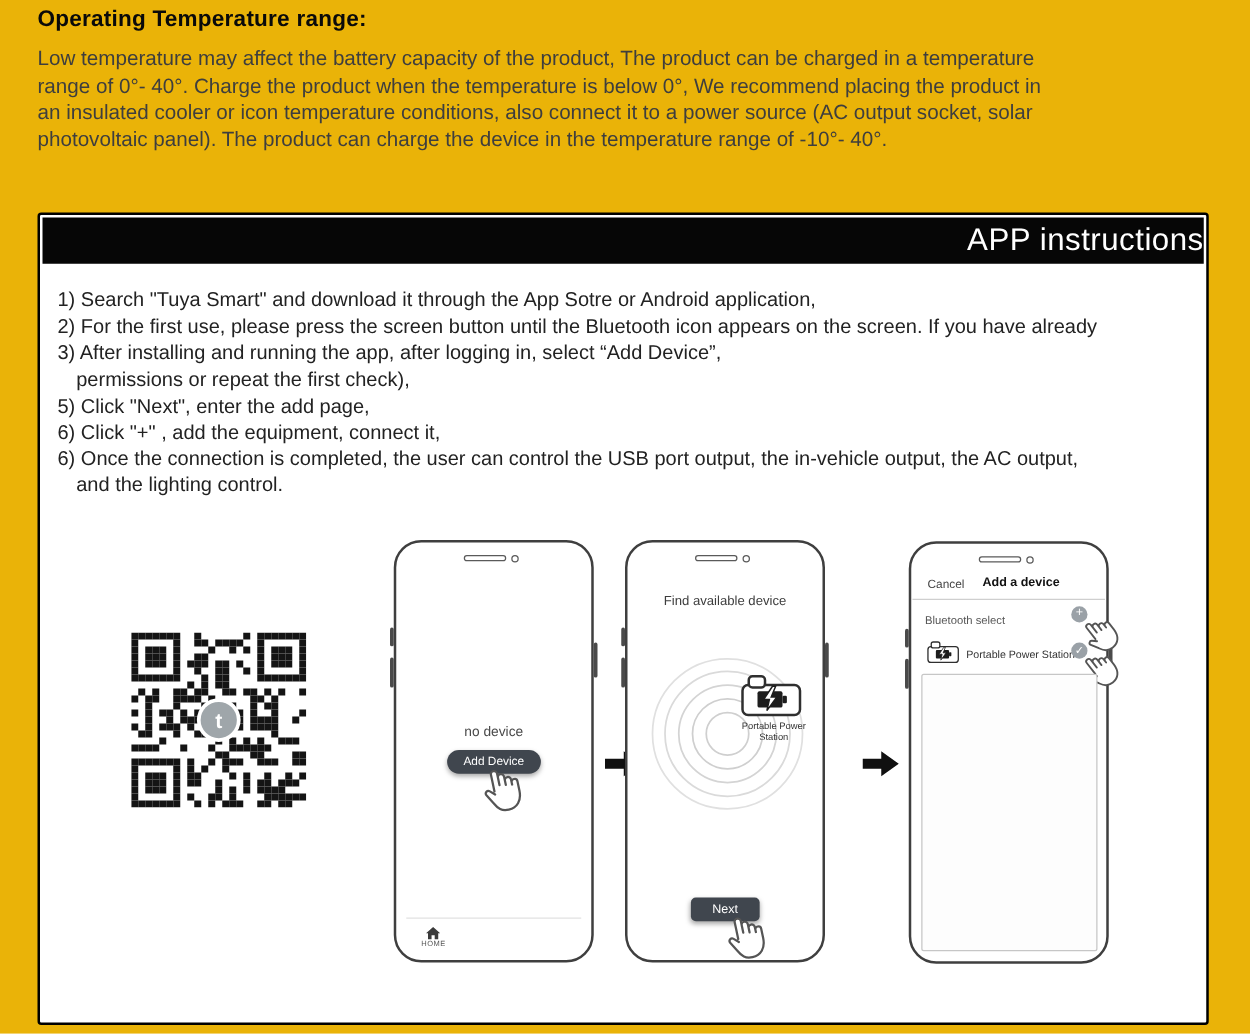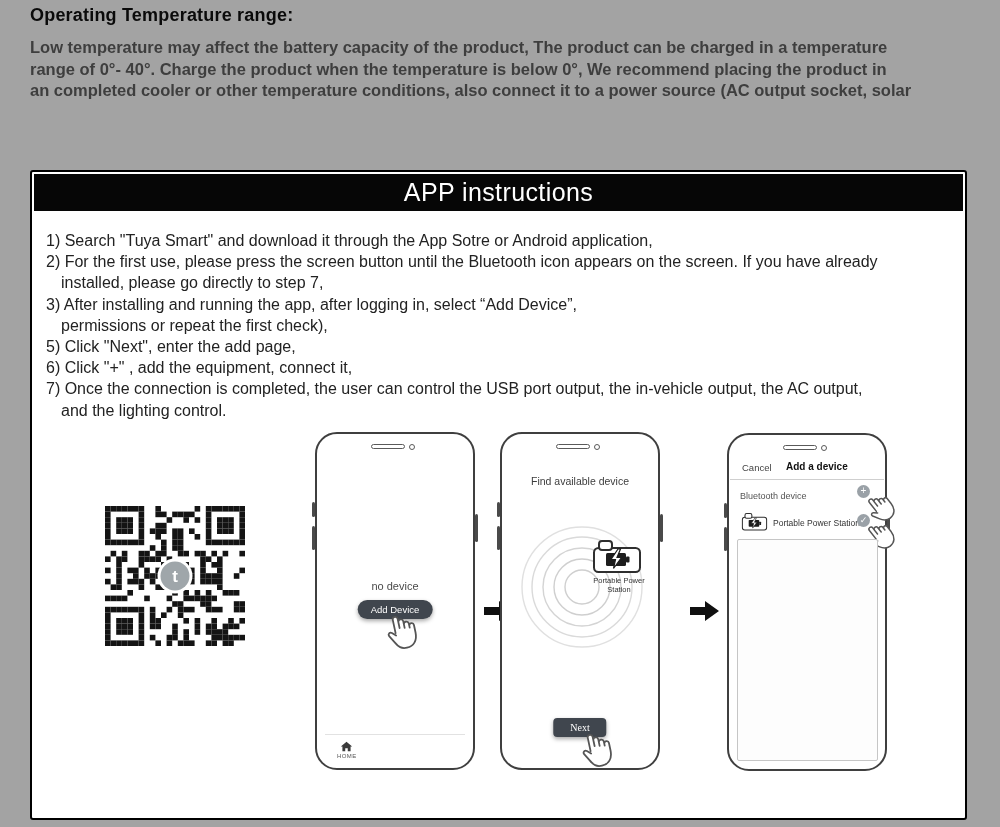--- a/index.html
+++ b/index.html
@@ -1,31 +1,31 @@
 <!DOCTYPE html>
 <html><head>
 <meta charset="utf-8">
 <style>
   * { margin:0; padding:0; box-sizing:border-box; }
   body { background:#fff; }
   .canvas {
-    position:relative; width:1000px; height:827px; background:#a3a3a3;
+    position:relative; width:1000px; height:827px; background:#eab308;
     font-family:"Liberation Sans", sans-serif; overflow:hidden;
   }
 
   
   .temp-section { position:absolute; left:30px; top:5px; width:945px; }
   .temp-heading { font-size:18px; font-weight:700; color:#0a0a0a; margin-bottom:11px; letter-spacing:.2px; }
-  .body-line { font-size:16.5px; color:#3e3e3e; line-height:21.6px; white-space:nowrap;font-weight:bold; }
+  .body-line { font-size:16.5px; color:#3e3e3e; line-height:21.6px; white-space:nowrap; }
 
   
   .app-box { position:absolute; left:30px; top:170px; width:937px; height:650px;
              border:2px solid #000; border-radius:3px; background:#fff; }
   .app-title-bar { position:absolute; left:2px; right:2px; top:2px; height:37px;
-             background:#060606; color:#fff; text-align:center;
+             background:#060606; color:#fff; text-align:right;
              font-size:25px; line-height:36px; font-weight:400; letter-spacing:.4px; }
   .steps { position:absolute; left:14px; top:58px; width:910px; }
   .sline { font-size:16px; color:#222; line-height:21.2px; white-space:nowrap; }
   .sline.ind { padding-left:15px; }
 
   
   .qr-wrap { position:absolute; left:105px; top:506px; width:140px; height:140px; }
 
   
   .phone { position:absolute; width:160px; height:338px; border:2px solid #3f3f3f;
@@ -53,21 +53,21 @@
   .home-label { font-size:6px; color:#555; letter-spacing:.4px; }
 
   
   .find-label { position:absolute; top:41px; left:0; right:0; text-align:center; font-size:10.5px; color:#3d3d3d; }
   .rings { position:absolute; left:15px; top:88px; }
   .station-lg { position:absolute; left:90px; top:104px; width:50px; height:36px; }
   .station-label { position:absolute; left:84px; top:142px; width:66px; text-align:center;
                    font-size:7.5px; line-height:9px; color:#333; }
   .next-btn { position:absolute; top:284px; left:50%; transform:translateX(-50%); white-space:nowrap;
               background:#40464e; color:#fff; font-size:10px; padding:4px 17px; border-radius:4px;
-              box-shadow:0 2px 4px rgba(0,0,0,.35); border:none; cursor:pointer; font-family:Liberation Serif, serif; }
+              box-shadow:0 2px 4px rgba(0,0,0,.35); border:none; cursor:pointer; font-family:Liberation Sans, sans-serif; }
 
   
   .cancel { position:absolute; left:13px; top:27px; font-size:9.5px; color:#444; cursor:pointer; }
   .p3-title { position:absolute; left:57px; top:26px; font-size:10px; color:#111; font-weight:700; }
   .p3-div { position:absolute; left:1px; right:1px; top:44px; border-top:1px solid #cfcfcf; }
   .bt-row { position:absolute; left:11px; top:56px; font-size:9px; color:#555; }
   .badge { position:absolute; width:13px; height:13px; border-radius:50%; background:#9aa1a7;
            color:#fff; text-align:center; cursor:pointer; }
   .plus-badge  { right:15px; top:50px; font-size:10px; line-height:12px; }
   .check-badge { right:15px; top:79px; font-size:9px;  line-height:13px; }
@@ -105,34 +105,34 @@
     </symbol>
   </defs>
 </svg>
 
 <div class="canvas">
 
   <div class="temp-section">
     <div class="temp-heading">Operating Temperature range:</div>
     <div class="body-line">Low temperature may affect the battery capacity of the product, The product can be charged in a temperature</div>
     <div class="body-line">range of 0°- 40°. Charge the product when the temperature is below 0°, We recommend placing the product in</div>
-    <div class="body-line">an completed cooler or other temperature conditions, also connect it to a power source (AC output socket, solar</div>
+    <div class="body-line">an insulated cooler or icon temperature conditions, also connect it to a power source (AC output socket, solar</div>
+    <div class="body-line">photovoltaic panel). The product can charge the device in the temperature range of -10°- 40°.</div>
   </div>
 
   <div class="app-box">
     <div class="app-title-bar">APP instructions</div>
     <div class="steps">
       <div class="sline">1) Search "Tuya Smart" and download it through the App Sotre or Android application,</div>
       <div class="sline">2) For the first use, please press the screen button until the Bluetooth icon appears on the screen. If you have already</div>
-      <div class="sline ind">installed, please go directly to step 7,</div>
       <div class="sline">3) After installing and running the app, after logging in, select “Add Device”,</div>
       <div class="sline ind">permissions or repeat the first check),</div>
       <div class="sline">5) Click "Next", enter the add page,</div>
       <div class="sline">6) Click "+" , add the equipment, connect it,</div>
-      <div class="sline">7) Once the connection is completed, the user can control the USB port output, the in-vehicle output, the AC output,</div>
+      <div class="sline">6) Once the connection is completed, the user can control the USB port output, the in-vehicle output, the AC output,</div>
       <div class="sline ind">and the lighting control.</div>
     </div>
   </div>
 
   <div class="qr-wrap">
     <svg id="qr-svg" width="140" height="140" viewBox="0 0 140 140">
         <g fill="#141414">
           <rect x="0" y="0" width="5.6" height="5.6"></rect>
           <rect x="5.6" y="0" width="5.6" height="5.6"></rect>
           <rect x="11.2" y="0" width="5.6" height="5.6"></rect>
@@ -486,21 +486,21 @@
 
   <div class="phone" id="phone3">
     <div class="notch-line"></div>
     <div class="notch-cam"></div>
     <div class="side-btn sb-l1"></div>
     <div class="side-btn sb-l2"></div>
     <div class="side-btn sb-r1"></div>
     <div class="cancel">Cancel</div>
     <div class="p3-title">Add a device</div>
     <div class="p3-div"></div>
-    <div class="bt-row">Bluetooth device</div>
+    <div class="bt-row">Bluetooth select</div>
     <div class="badge plus-badge">+</div>
     <svg class="hand hand-plus">
         <use href="#hand-icon"></use>
       </svg>
     <svg class="station-sm" viewBox="0 0 50 36">
         <use href="#station-icon"></use>
       </svg>
     <div class="ps-row">Portable Power Station</div>
     <div class="badge check-badge">✓</div>
     <svg class="hand hand-check">

